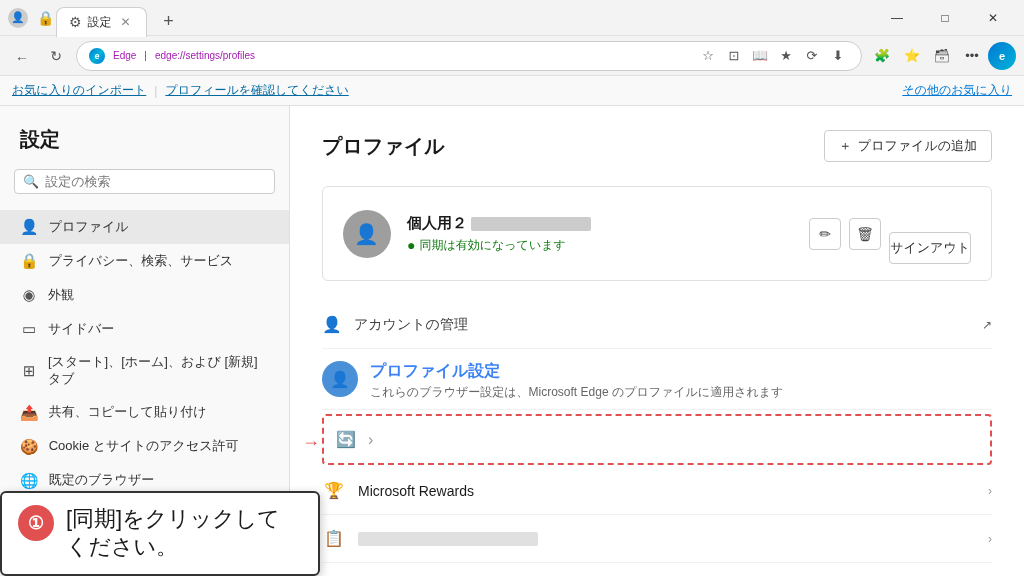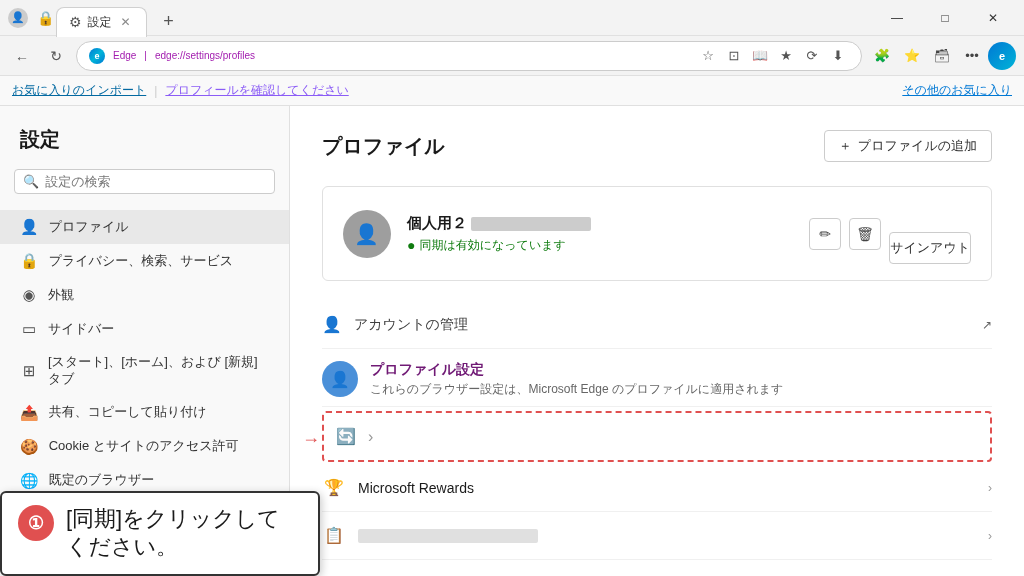--- a/index.html
+++ b/index.html
@@ -143,21 +143,21 @@
       align-items: center;
       padding: 0 12px;
       gap: 8px;
       font-size: 12px;
       color: #333;
     }
     .infobar-sep {
       color: #ccc;
     }
     .infobar-link {
-      color: #8b5cf6; text-decoration: underline; cursor: pointer;
+      color: #0369a1; text-decoration: underline; cursor: pointer;
     }
     .infobar-right {
       margin-left: auto;
       color: #555;
     }
 
     
     .main-area {
       display: flex;
       height: calc(576px - 36px - 40px - 30px);
@@ -353,21 +353,21 @@
       border-bottom: 1px solid #f0f0f0;
     }
     .profile-settings-icon {
       width: 36px; height: 36px;
       border-radius: 50%;
       background: #4a90d9;
       display: flex; align-items: center; justify-content: center;
       color: white; font-size: 16px;
     }
     .profile-settings-info {}
-    .profile-settings-title { font-size: 14px; font-weight: 600; color: #701a75; }
+    .profile-settings-title { font-size: 16px; font-weight: 600; color: #3b82f6; }
     .profile-settings-desc { font-size: 12px; color: #666; margin-top: 2px; }
 
     
     .annotation-overlay {
       position: fixed;
       bottom: 0;
       left: 0;
       width: 320px;
       background: white;
       border: 2px solid #333;

